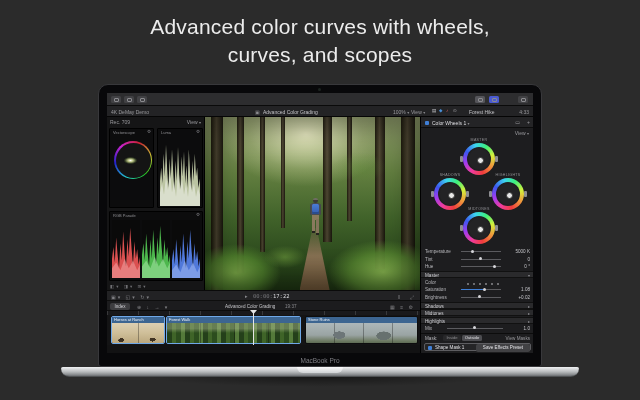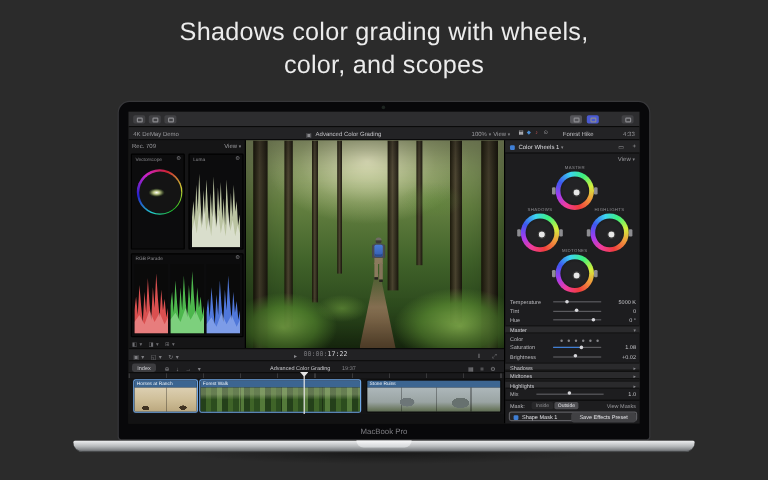--- a/index.html
+++ b/index.html
@@ -129,22 +129,22 @@
   .timecode-dim { color:#77777b; font-size:5.5px; font-family:"DejaVu Sans Mono", monospace; }
   .timecode-bright { color:#d8d8dc; font-size:5.5px; font-family:"DejaVu Sans Mono", monospace; }
   .glyphs { color:#808084; font-size:5px; letter-spacing:2px; }
 </style>
 </head>
 <body>
 
 <div class="stage">
 
   <div class="hero">
-    <div>Shadows color grading with wheels,</div>
-    <div>color, and scopes</div>
+    <div>Advanced color curves with wheels,</div>
+    <div>curves, and scopes</div>
   </div>
 
   <div class="bezel">
     <div class="webcam"></div>
 
     <div class="screen">
 
       <div class="topbar">
         <div class="tb-btn" style="left:4px;">
             <i></i>

